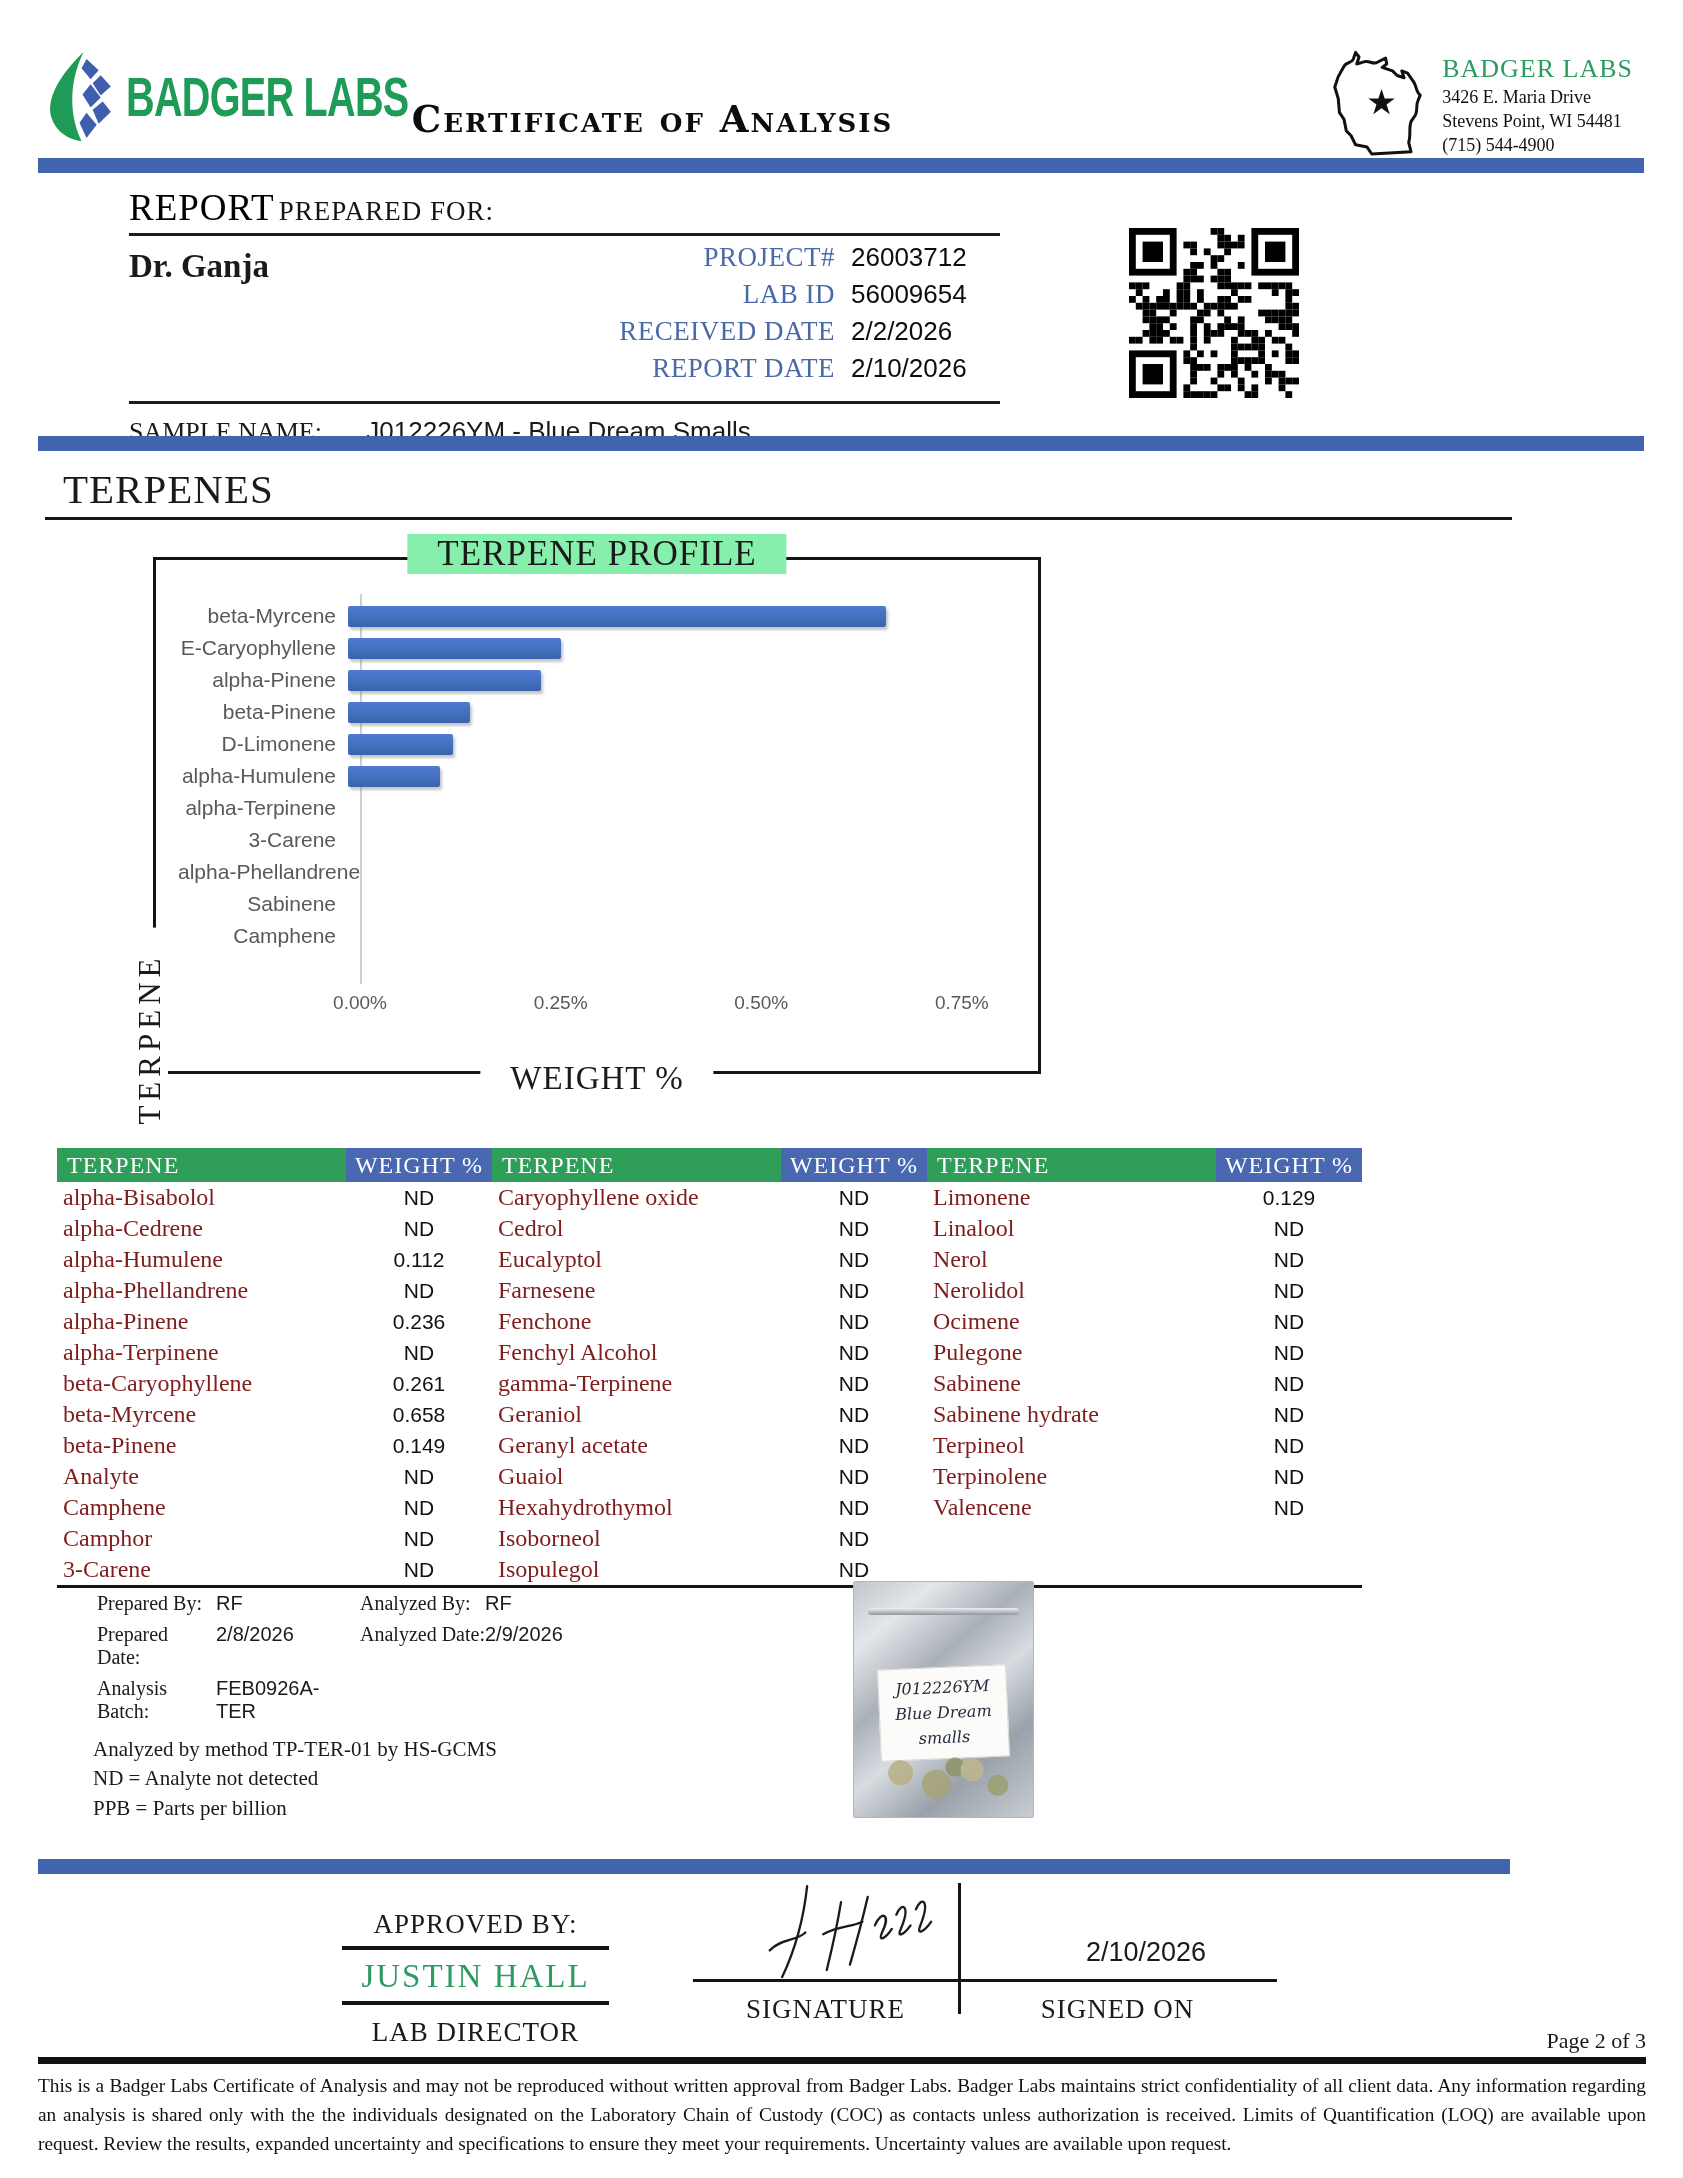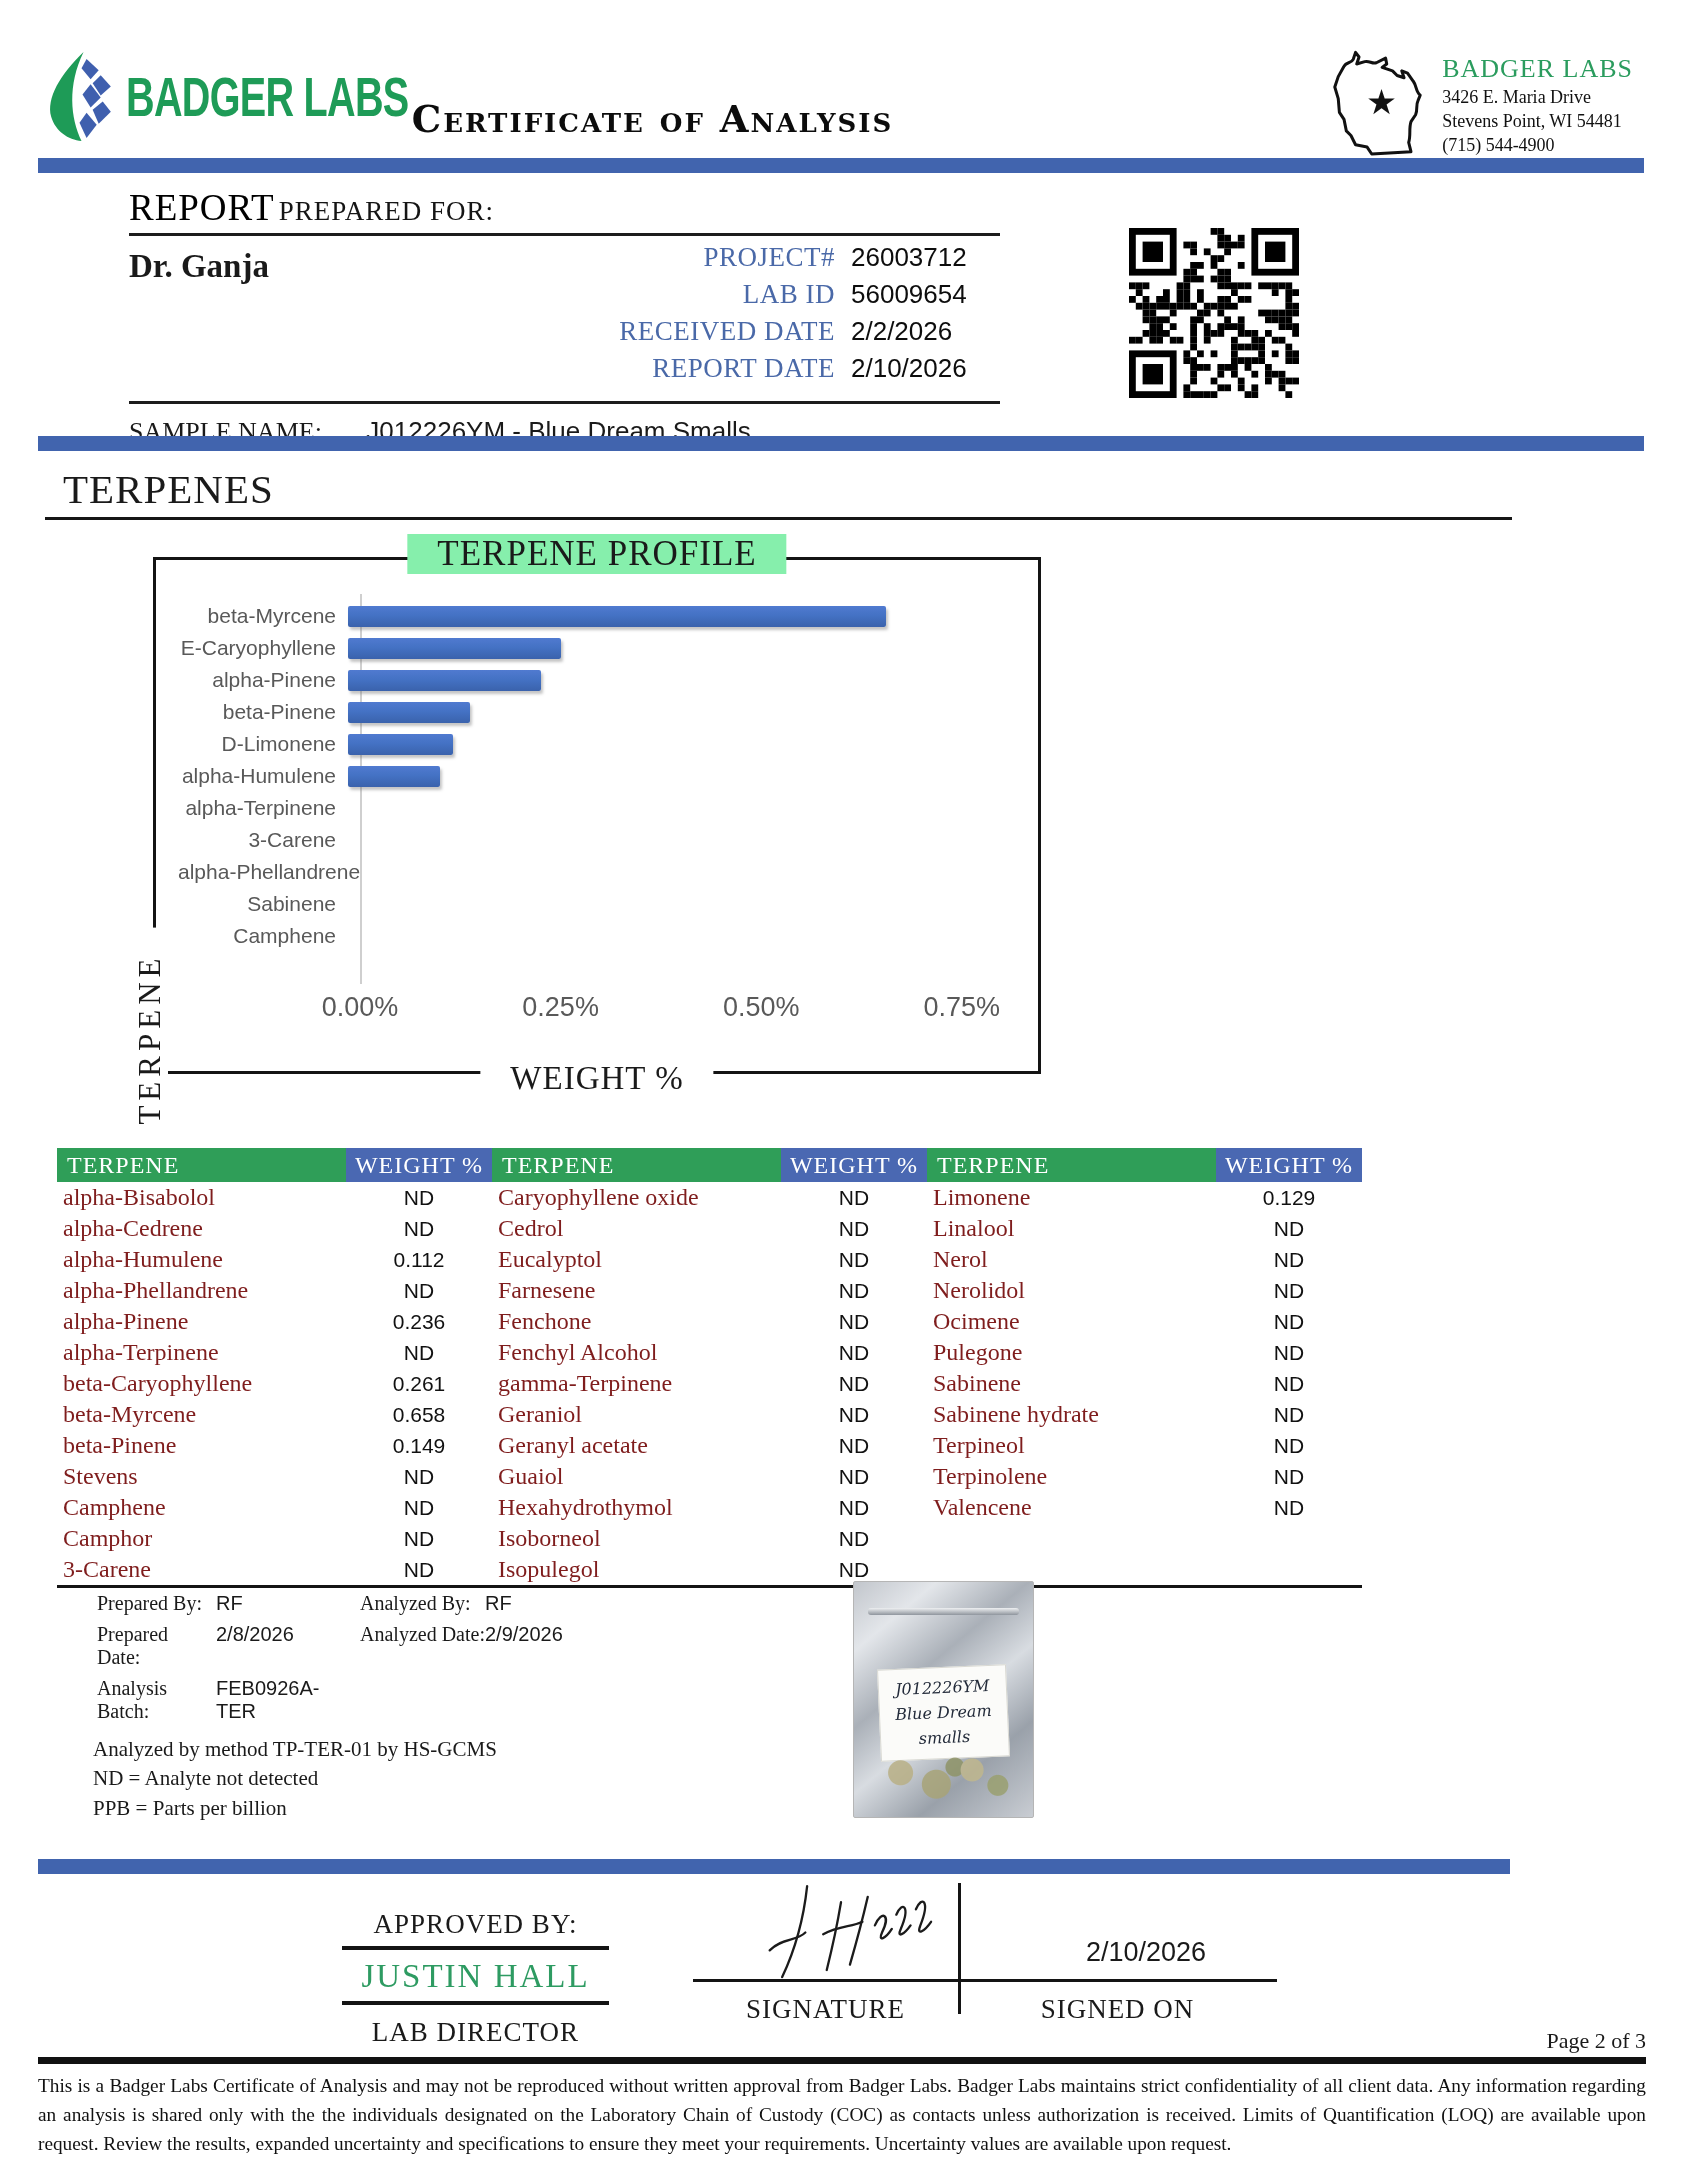--- a/index.html
+++ b/index.html
@@ -77,21 +77,21 @@
   }
   .ctrack { flex:1; height:100%; display:flex; align-items:center; }
   .cbar {
     height:21px; border-radius:2px;
     background:linear-gradient(180deg,#507ad0 0%,#4472c4 45%,#3a62ac 100%);
     box-shadow:2px 3px 3px rgba(110,110,110,.4);
   }
   .ticks { position:absolute; left:204px; right:20px; bottom:51px; height:28px; }
   .tick {
     position:absolute; transform:translateX(-50%);
-    font-family:"Liberation Sans", sans-serif; font-size:27px; color:#595959;
+    font-family:"Liberation Sans", sans-serif; font-size:19px; color:#595959;
   }
   
   .rtable { position:absolute; left:57px; top:1148px; display:flex; border-bottom:3px solid #141414; }
   .tgroup { width:435px; }
   .thead { display:flex; height:34px; }
   .th-name {
     width:289px; background:#2f9e58; color:#fff; font-size:24px; letter-spacing:1px;
     padding-left:10px; display:flex; align-items:center;
   }
   .th-wt {
@@ -549,21 +549,21 @@
         </div>
         <div class="trow">
           <div class="td-name">beta-Myrcene</div>
           <div class="td-wt">0.658</div>
         </div>
         <div class="trow">
           <div class="td-name">beta-Pinene</div>
           <div class="td-wt">0.149</div>
         </div>
         <div class="trow">
-          <div class="td-name">Stevens</div>
+          <div class="td-name">Analyte</div>
           <div class="td-wt">ND</div>
         </div>
         <div class="trow">
           <div class="td-name">Camphene</div>
           <div class="td-wt">ND</div>
         </div>
         <div class="trow">
           <div class="td-name">Camphor</div>
           <div class="td-wt">ND</div>
         </div>

